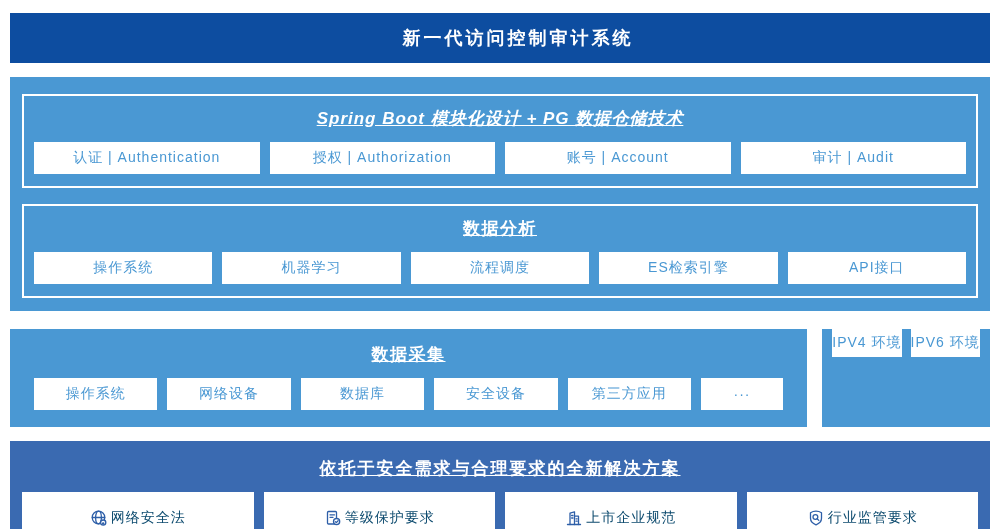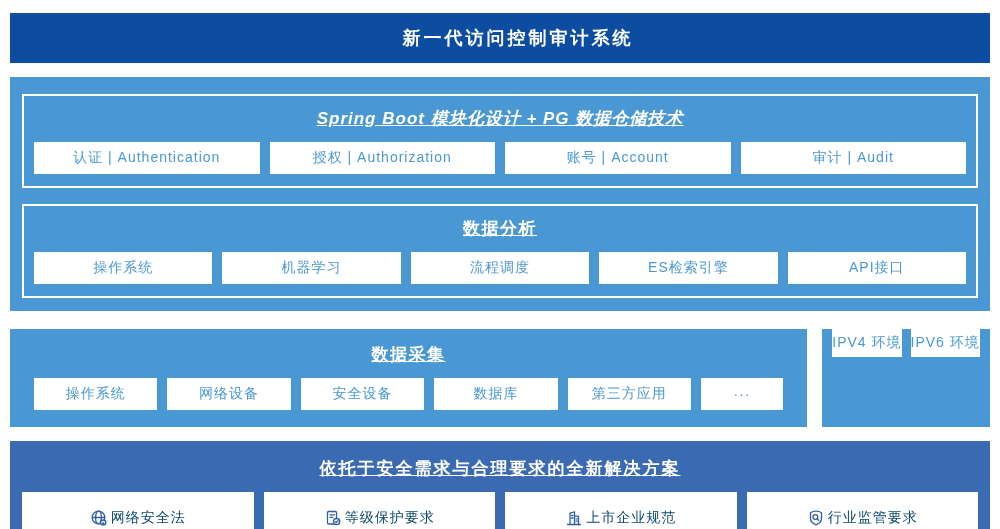--- a/index.html
+++ b/index.html
@@ -71,22 +71,22 @@
       </div>
     </div>
   </div>
 
   <div class="mid-row">
     <div class="panel light collect">
       <div class="sec-title">数据采集</div>
       <div class="row">
         <div class="cell">操作系统</div>
         <div class="cell">网络设备</div>
+        <div class="cell">数据库</div>
         <div class="cell">安全设备</div>
-        <div class="cell">数据库</div>
         <div class="cell">第三方应用</div>
         <div class="cell small">···</div>
       </div>
     </div>
     <div class="panel light env">
       <div class="cell">IPV4 环境</div>
       <div class="cell">IPV6 环境</div>
     </div>
   </div>
 

